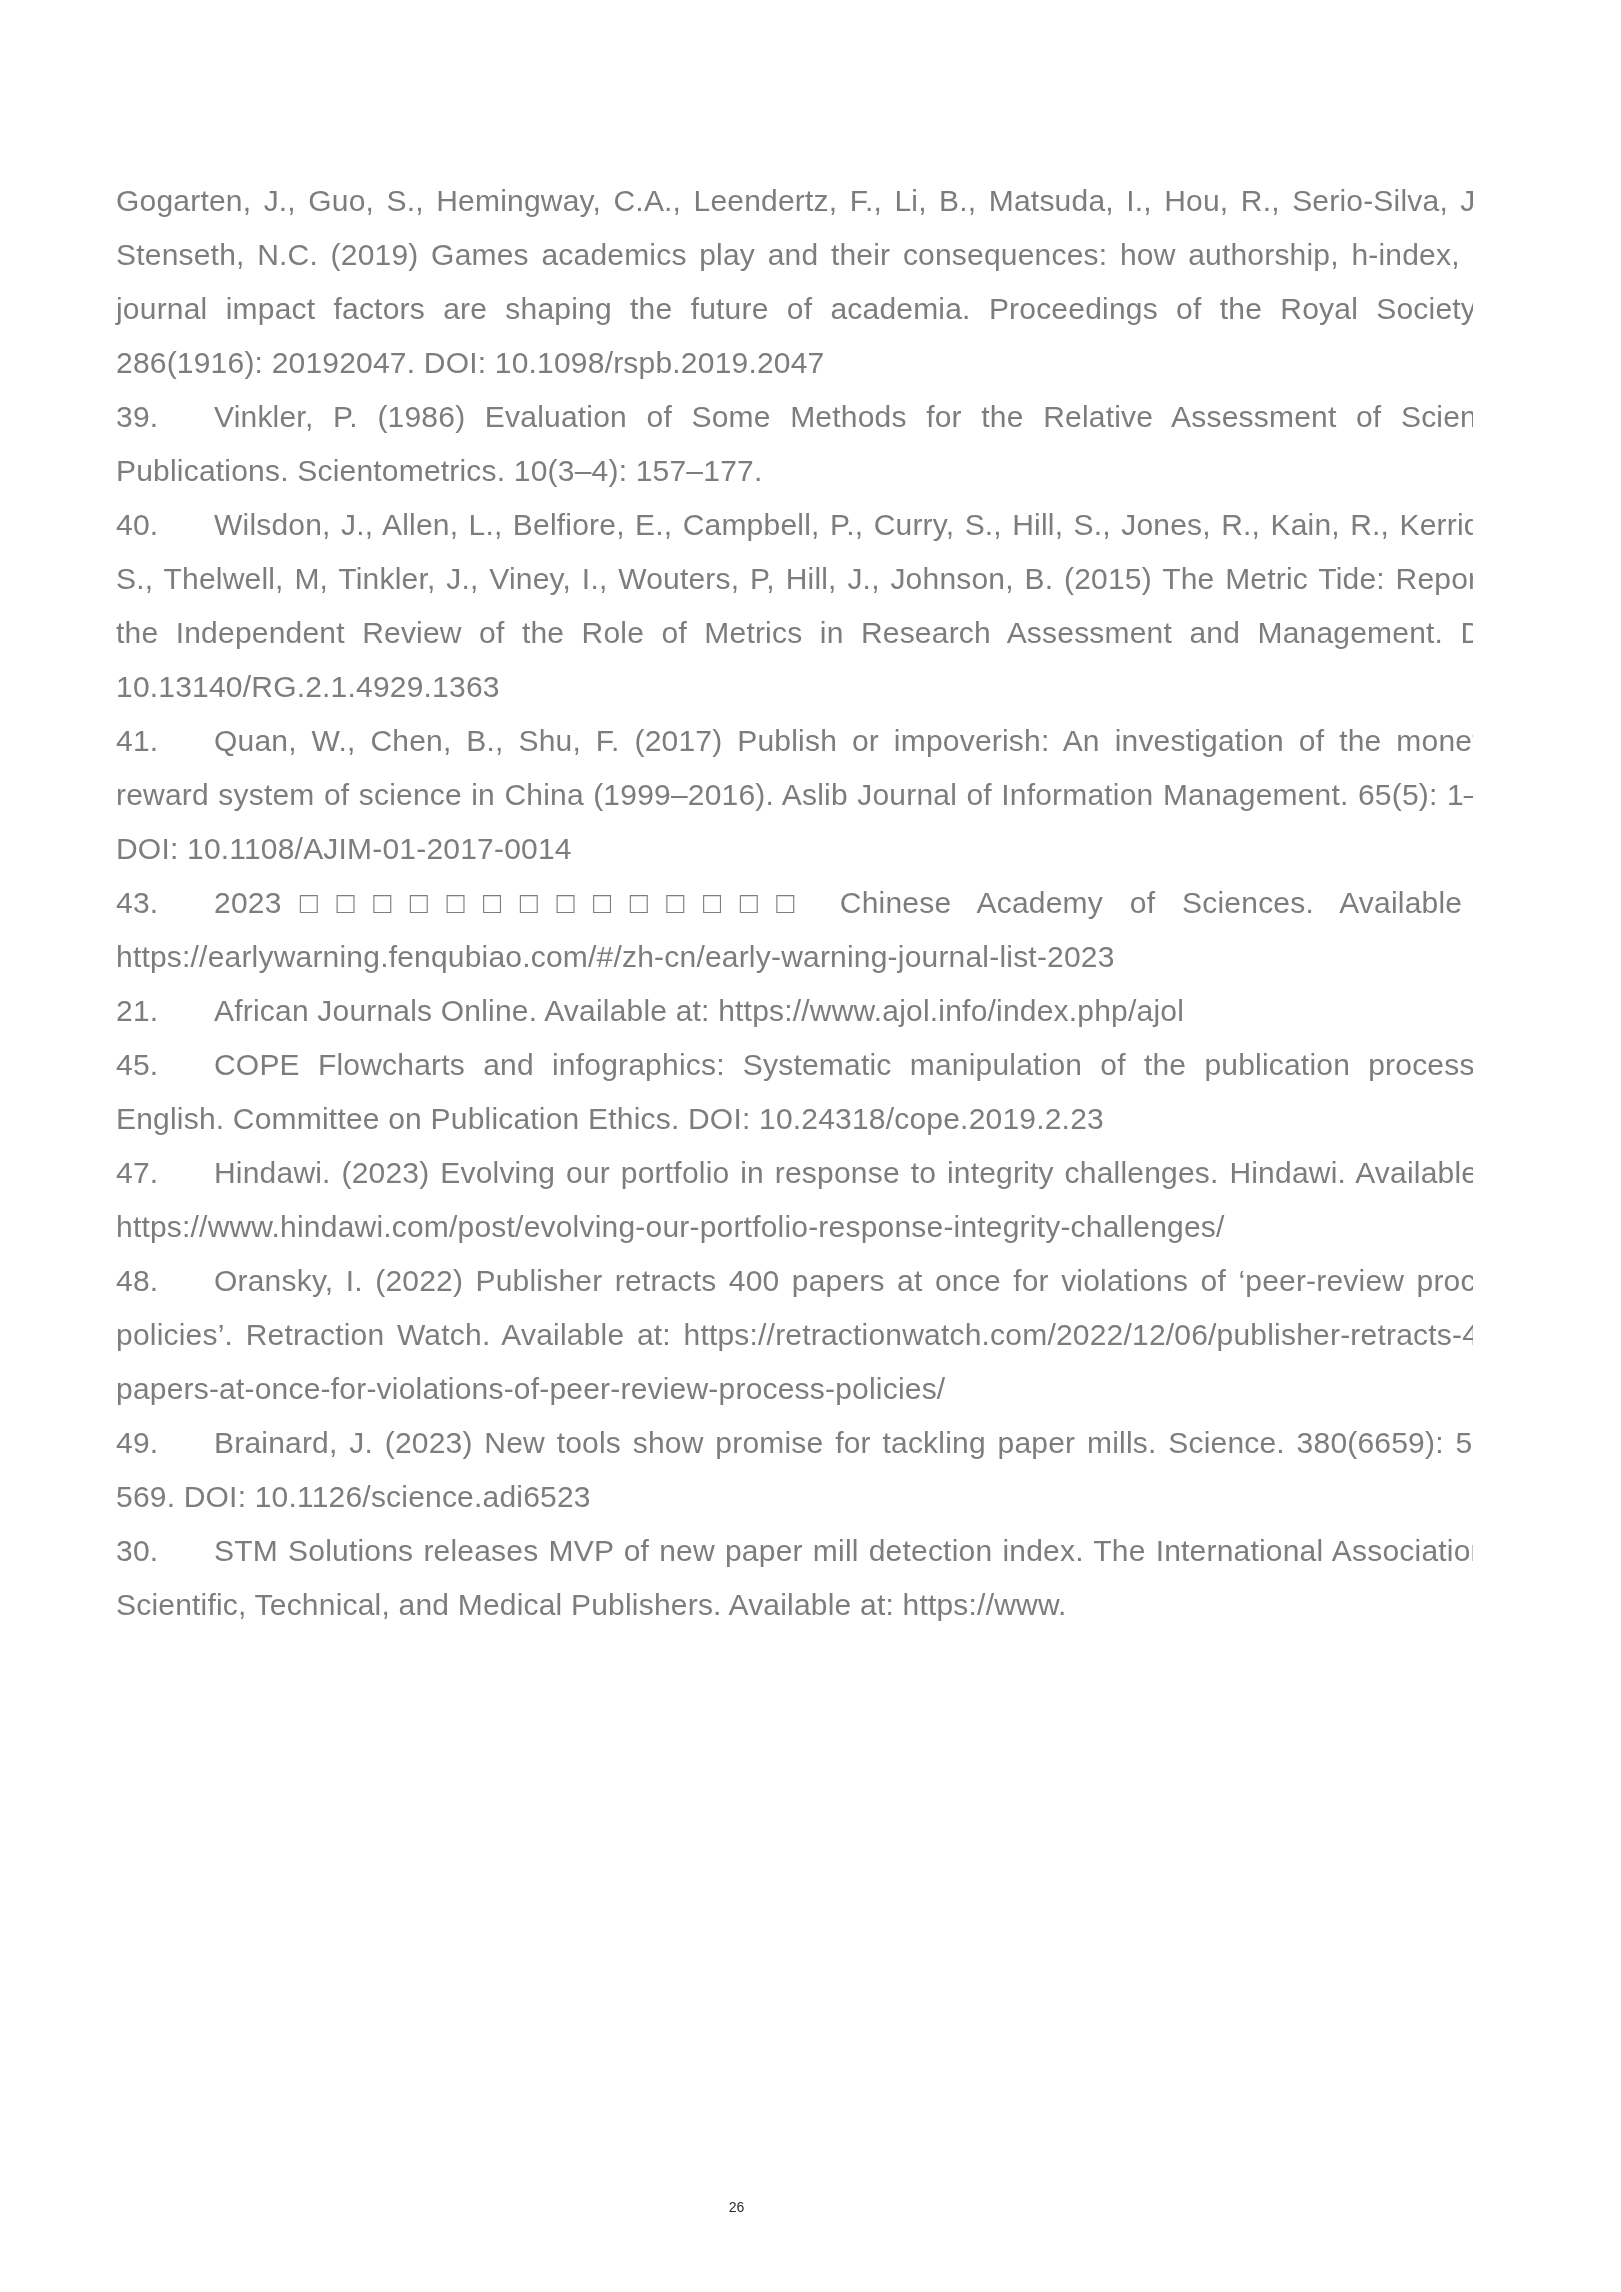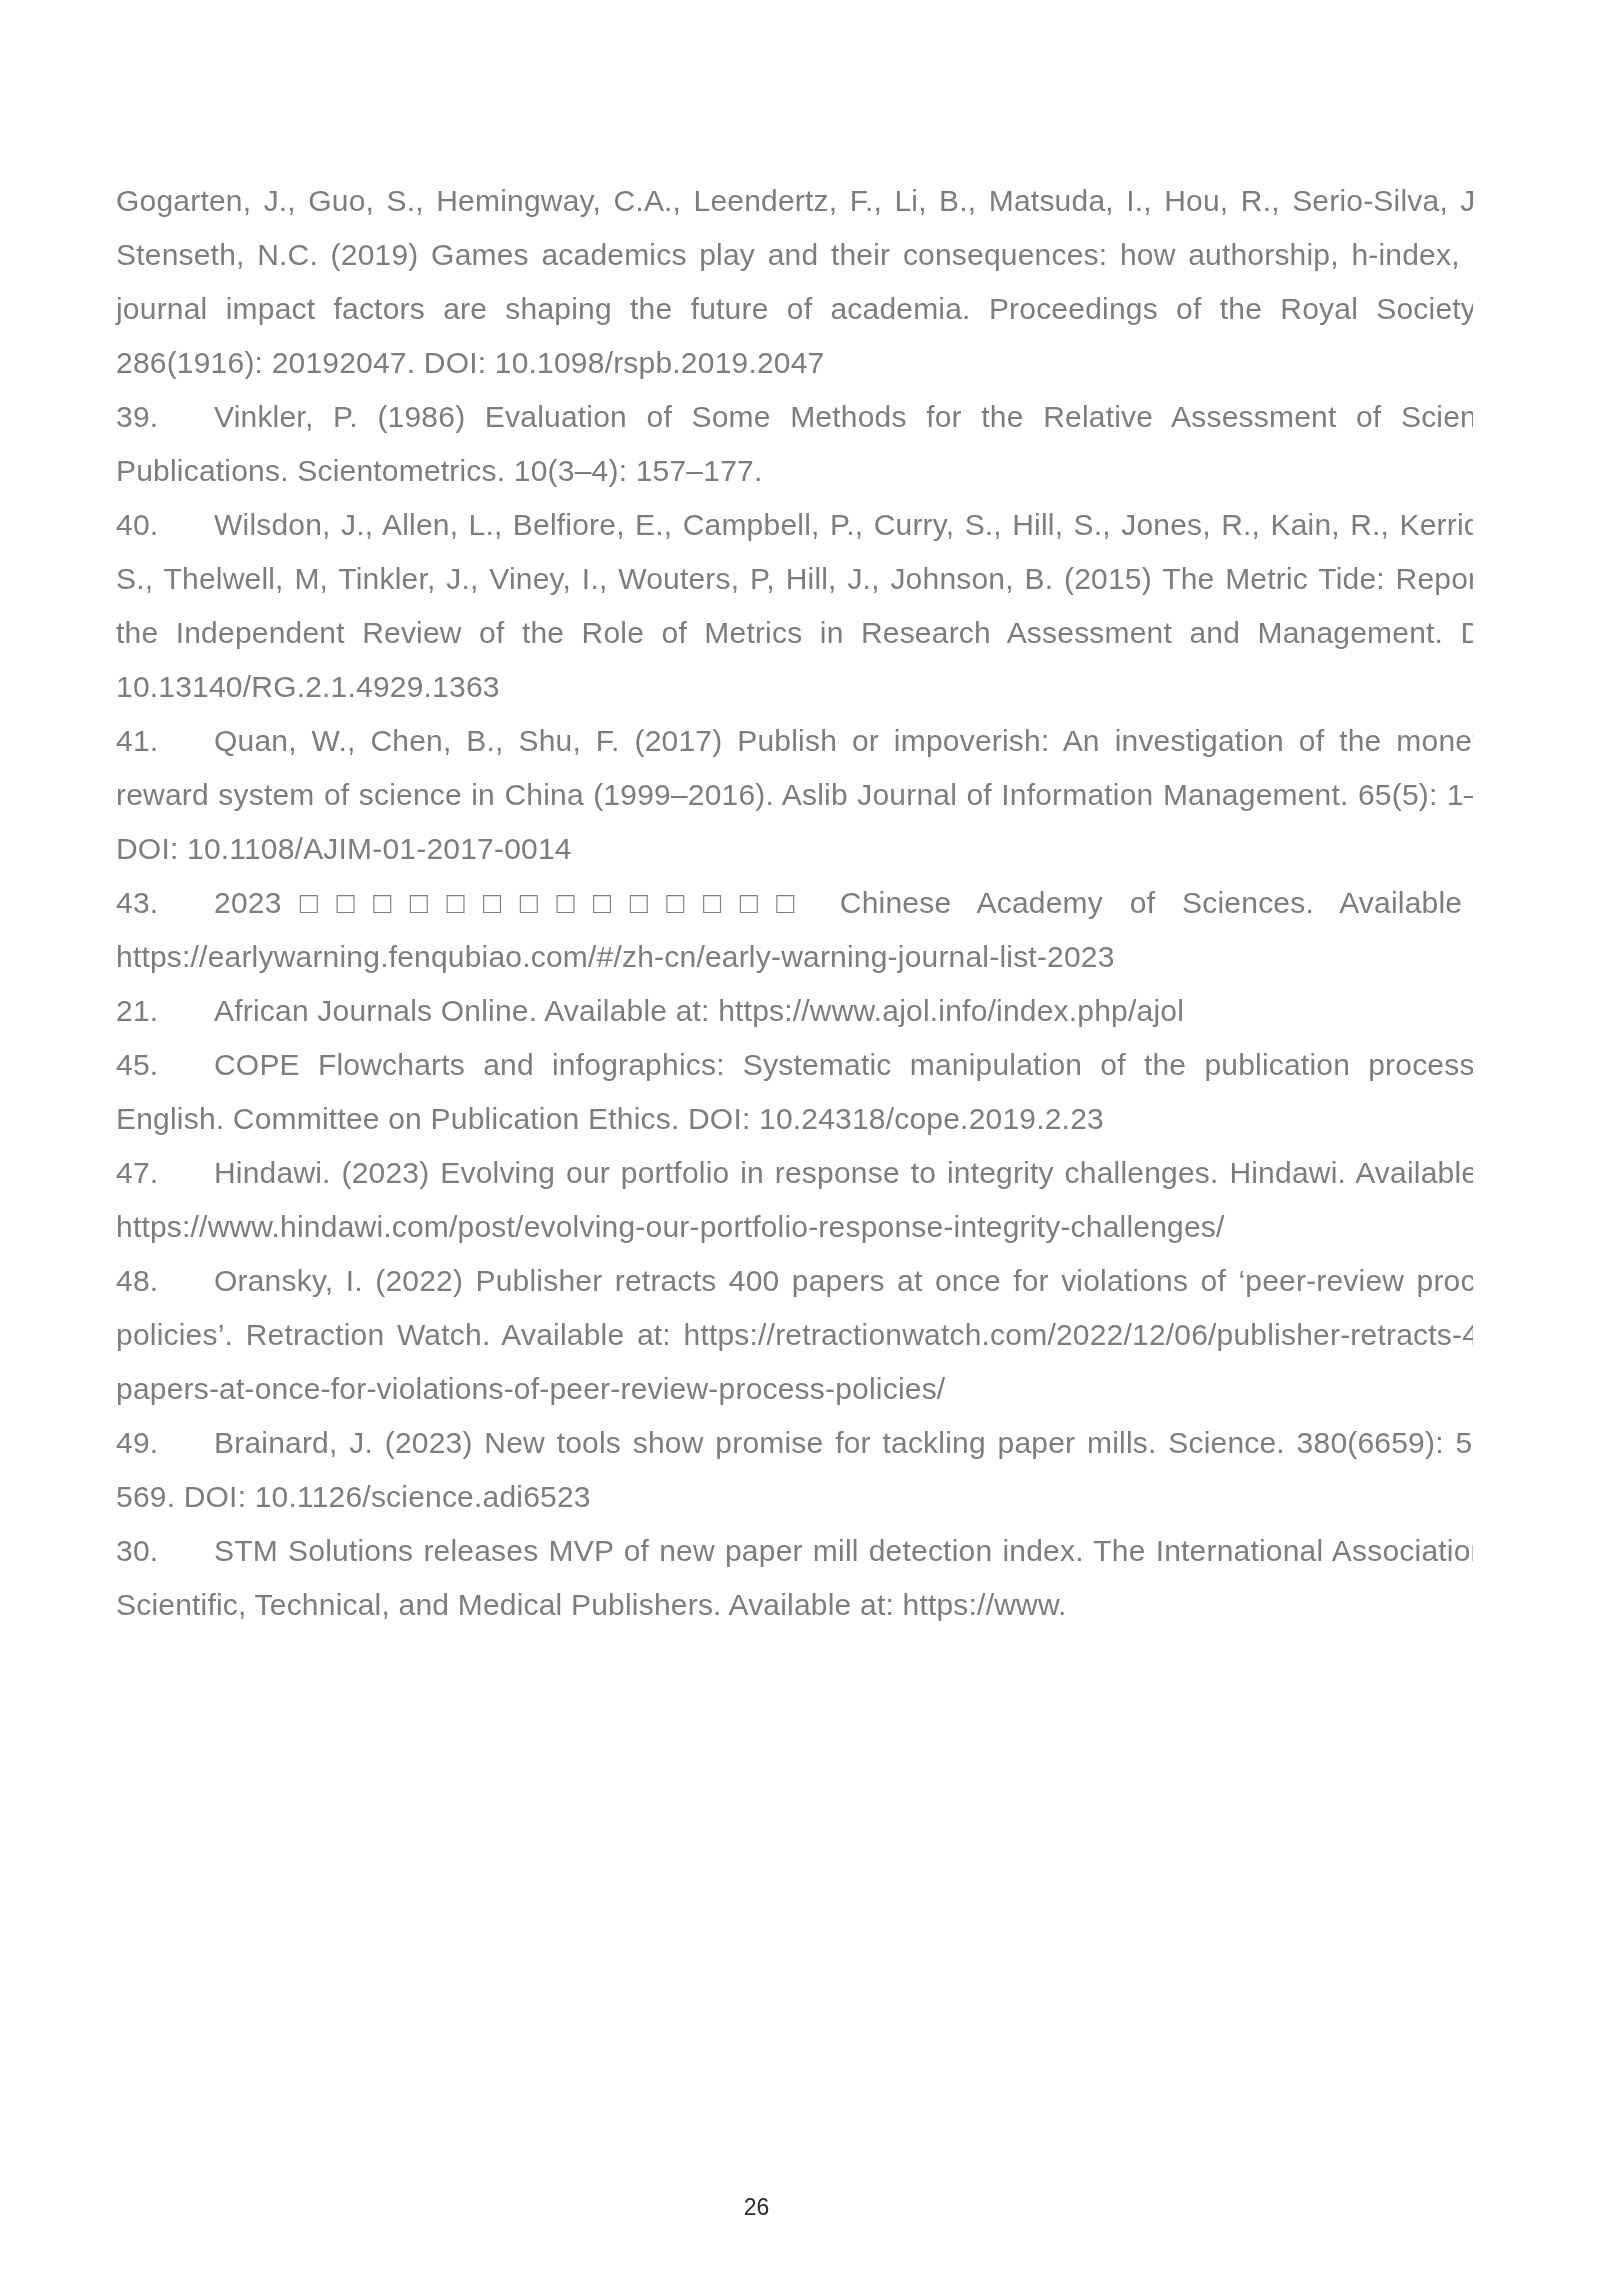--- a/index.html
+++ b/index.html
@@ -35,24 +35,23 @@
   .ref-num {
     display: inline-block;
     min-width: 98px;
   }
   .page-number {
     position: absolute;
     left: 0;
     width: 100%;
     bottom: 73px;
     text-align: center;
-    font-size: 23px;
+    font-size: 14px;
     line-height: 25.5px;
     color: #2b2b2b;
-    margin-left: 20px;
   }
 </style>
 </head>
 <body>
 
 <div class="page">
   <div class="content" id="refs">
       <p class="ref"><span class="ref-text">Gogarten, J., Guo, S., Hemingway, C.A., Leendertz, F., Li, B., Matsuda, I., Hou, R., Serio-Silva, J.C., Stenseth, N.C. (2019) Games academics play and their consequences: how authorship, h-index, and journal impact factors are shaping the future of academia. Proceedings of the Royal Society B. 286(1916): 20192047. DOI: 10.1098/rspb.2019.2047</span></p>
       <p class="ref"><span class="ref-num">39.</span><span class="ref-text">Vinkler, P. (1986) Evaluation of Some Methods for the Relative Assessment of Scientific Publications. Scientometrics. 10(3–4): 157–177.</span></p>
       <p class="ref"><span class="ref-num">40.</span><span class="ref-text">Wilsdon, J., Allen, L., Belfiore, E., Campbell, P., Curry, S., Hill, S., Jones, R., Kain, R., Kerridge, S., Thelwell, M, Tinkler, J., Viney, I., Wouters, P, Hill, J., Johnson, B. (2015) The Metric Tide: Report of the Independent Review of the Role of Metrics in Research Assessment and Management. DOI: 10.13140/RG.2.1.4929.1363</span></p>

